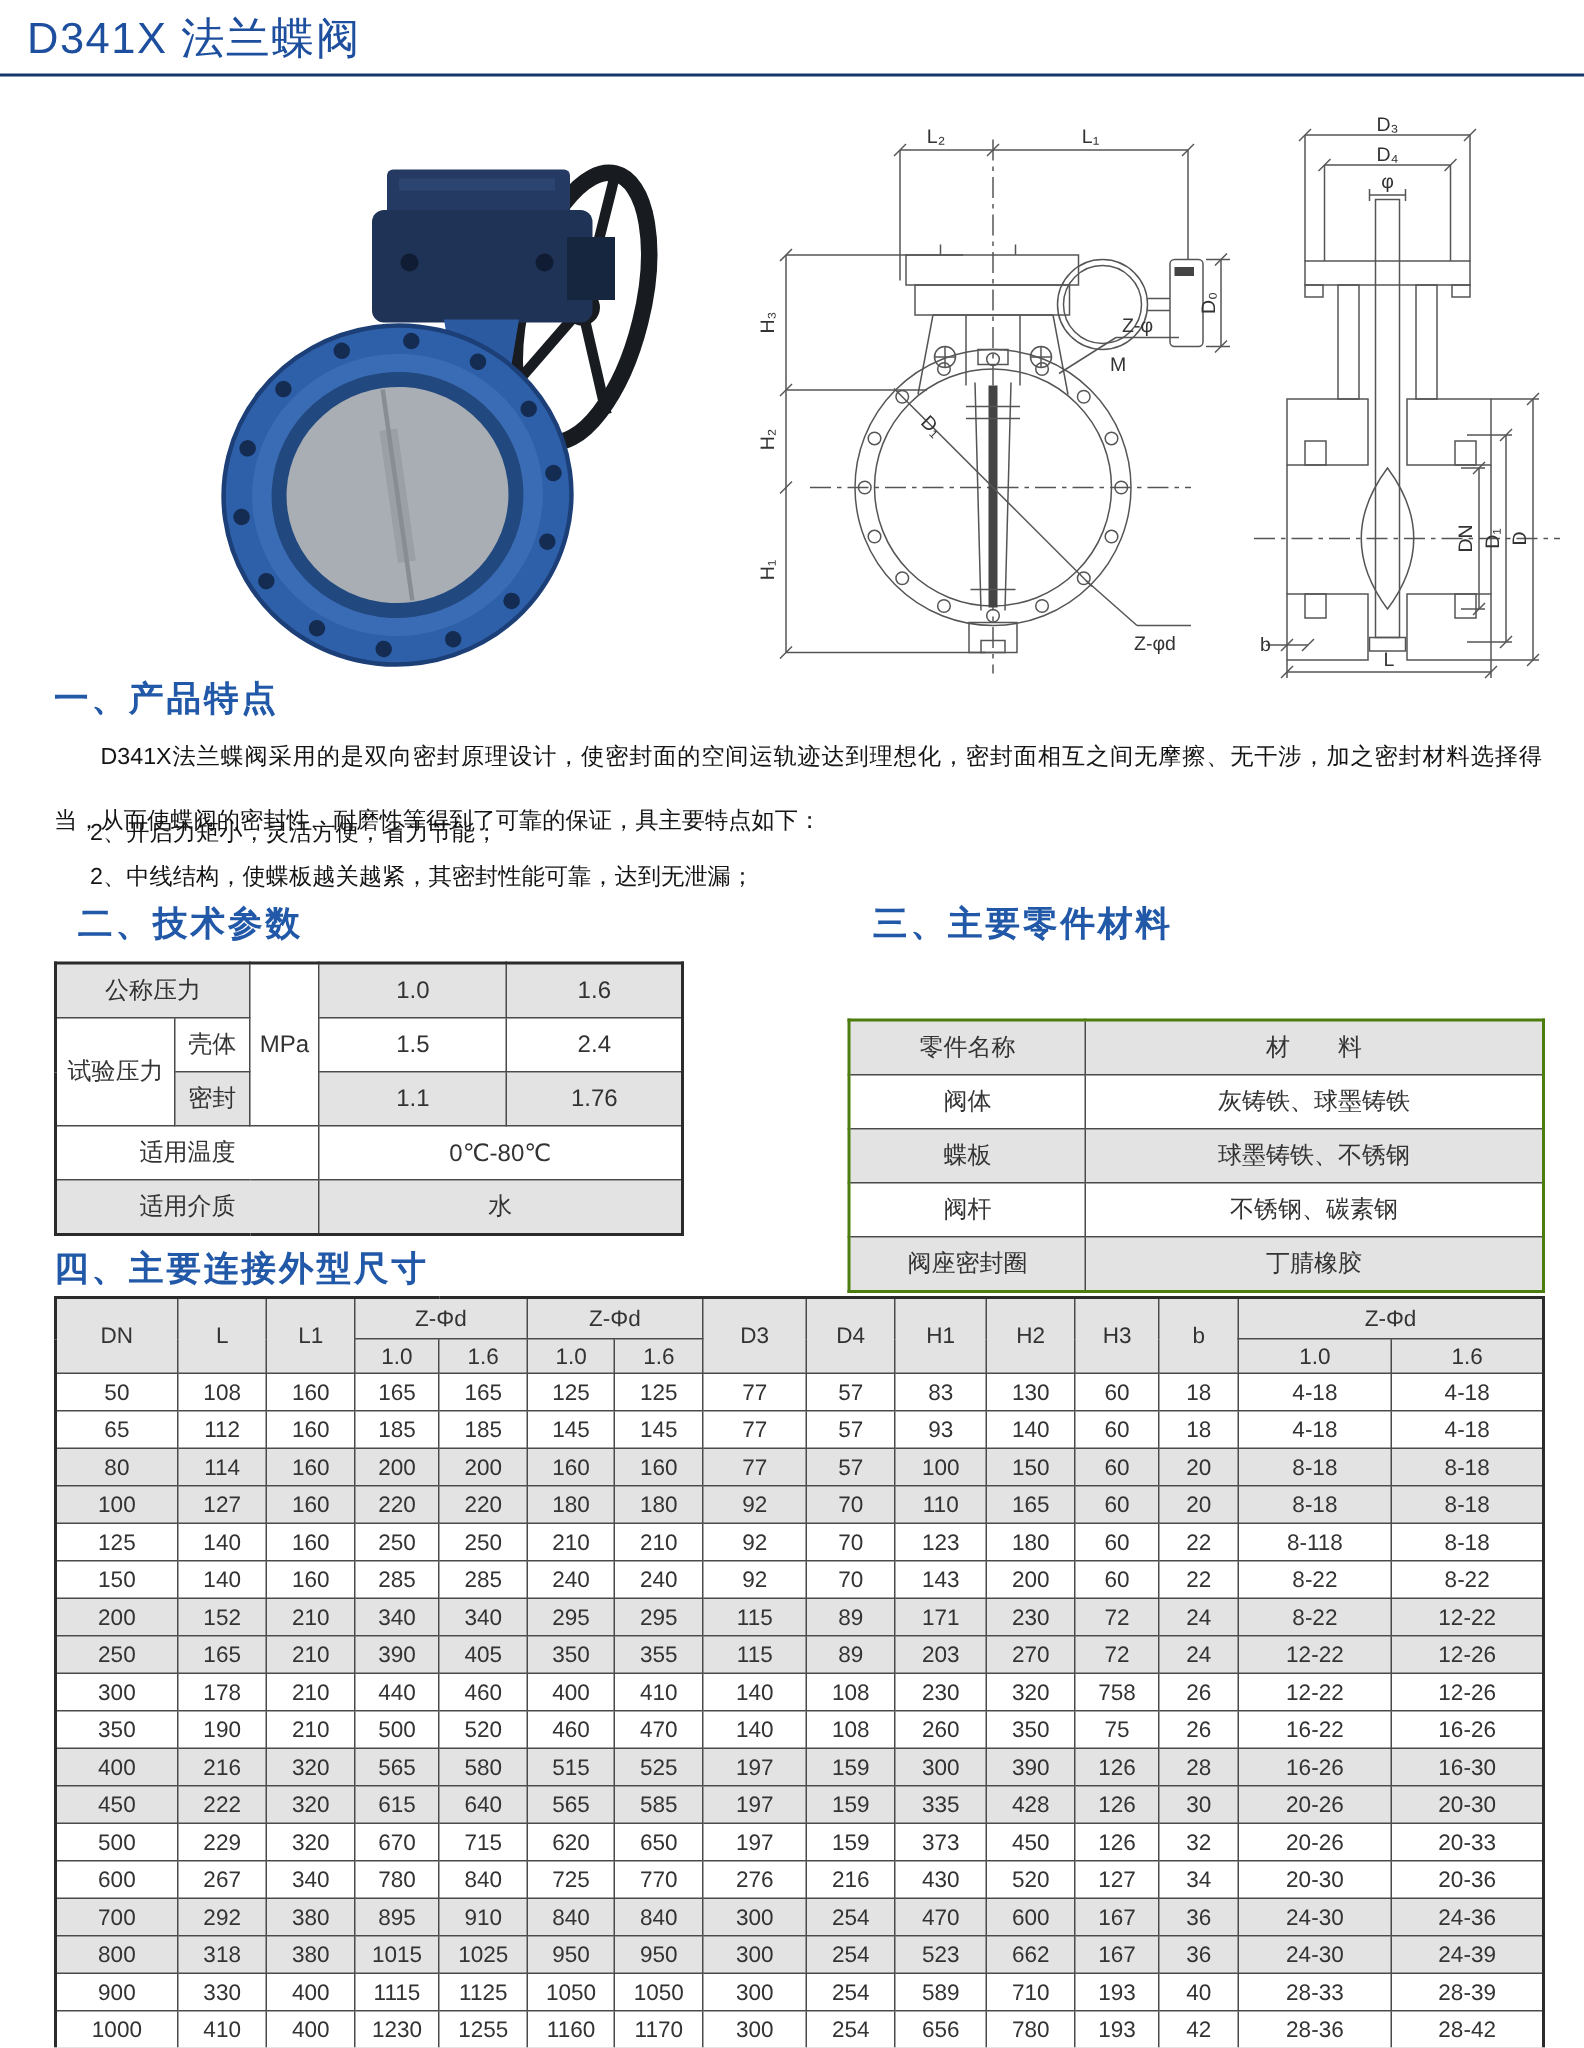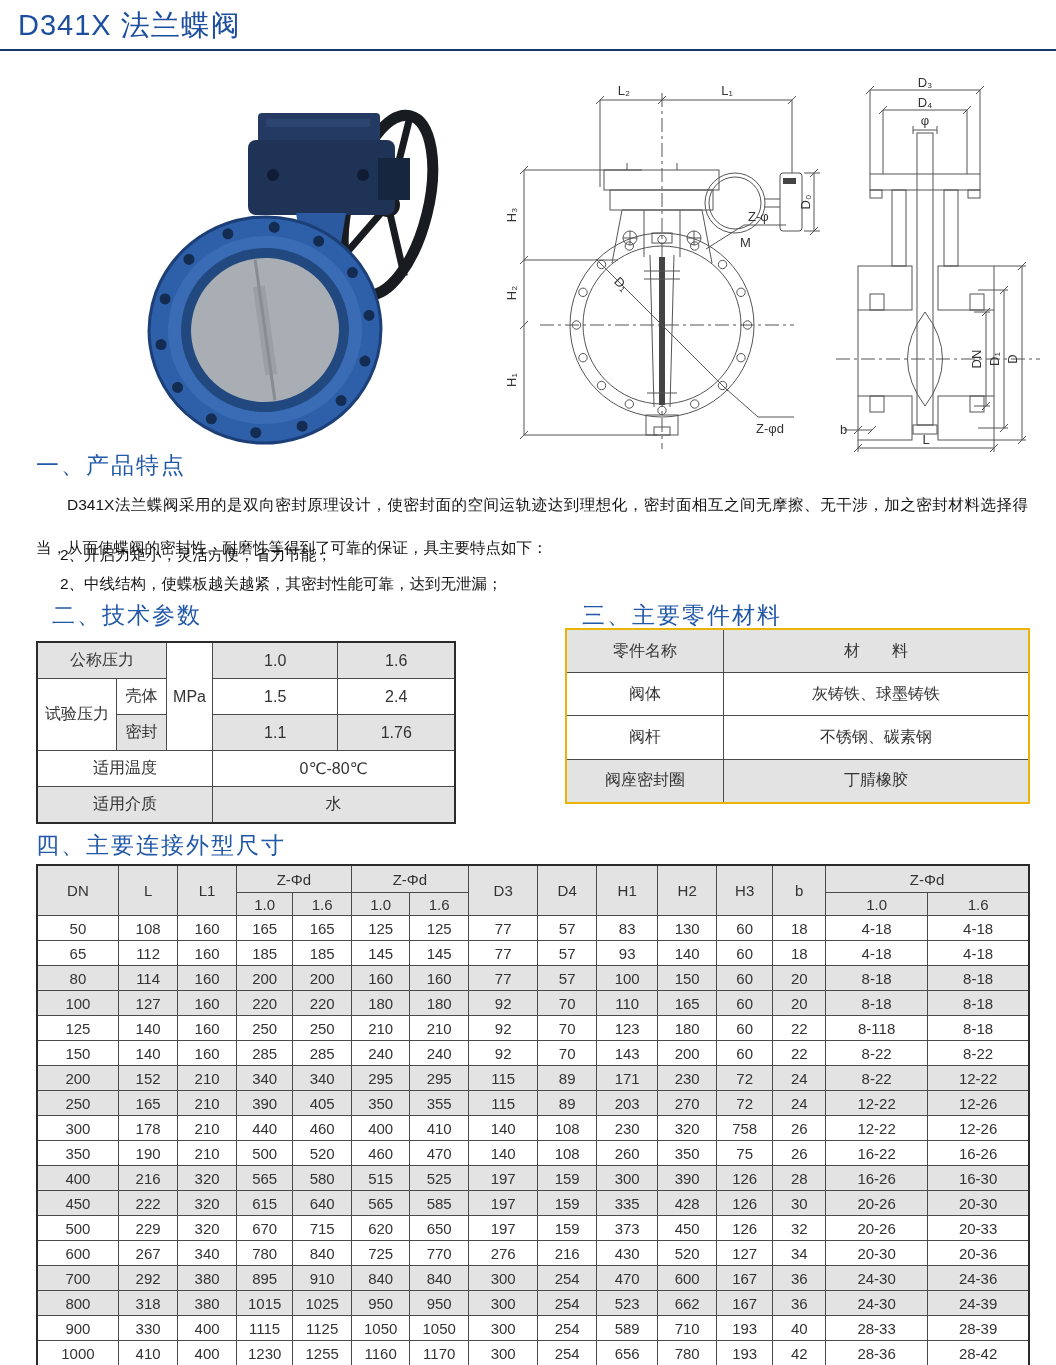--- a/index.html
+++ b/index.html
@@ -1,30 +1,30 @@
 <!DOCTYPE html>
 <html><head>
 <meta charset="utf-8">
 <style>
   html,body{margin:0;padding:0;background:#fff;}
   .page{position:relative;width:1056px;height:1365px;background:#fff;overflow:hidden;
         font-family:"Liberation Sans","DejaVu Sans",sans-serif;color:#222;}
   .title{position:absolute;left:18px;top:6px;font-size:29px;font-weight:normal;color:#1d4f9e;letter-spacing:1px;}
   .title-rule{position:absolute;left:0;top:49px;width:1056px;height:0;border-top:2px solid #17376b;}
-  .sec-head{position:absolute;font-size:23px;font-weight:normal;color:#2158a8;letter-spacing:2px;}
+  .sec-head{position:absolute;font-size:23px;font-weight:bold;color:#2158a8;letter-spacing:2px;}
   .features-par{position:absolute;left:36px;top:483px;width:992px;font-size:15.5px;line-height:43px;
                 text-indent:2em;color:#141414;text-align:justify;}
   .feature-item{position:absolute;left:60px;font-size:15.5px;color:#141414;}
   table{border-collapse:collapse;table-layout:fixed;}
   td,th{border:1px solid #4a4a4a;text-align:center;vertical-align:middle;padding:0;font-weight:normal;color:#333;}
   .gray{background:#e3e3e3;}
   .white{background:#ffffff;}
   .tech-table{position:absolute;left:36px;top:641px;width:420px;height:176px;font-size:16px;border:2px solid #2b2b2b;}
   .tech-table td{height:35px;}
-  .mat-table{position:absolute;left:565px;top:628px;width:465px;height:176px;font-size:16px;border:2px solid #eab308;}
+  .mat-table{position:absolute;left:565px;top:679px;width:465px;height:176px;font-size:16px;border:2px solid #4d7c0f;}
   .mat-table td{height:35px;}
   .dim-table{position:absolute;left:36px;top:864px;width:994px;font-size:15px;border:2px solid #2b2b2b;}
   .dim-table thead tr:first-child th{height:26px;}
   .dim-table thead tr:last-child th{height:22px;}
   .dim-table tbody td{height:24px;line-height:1;}
   .dim-table tbody tr.shaded td{background:#e3e3e3;}
   .photo-svg{position:absolute;left:100px;top:55px;width:360px;height:390px;}
   .front-svg{position:absolute;left:492px;top:75px;width:335px;height:380px;}
   .side-svg{position:absolute;left:828px;top:78px;width:220px;height:380px;}
   .drw line,.drw path,.drw rect,.drw circle{stroke:#555;stroke-width:1;fill:none;}
@@ -317,20 +317,24 @@
         <col style="width:66%">
       </colgroup>
     <tbody>
         <tr>
       <td class="gray">零件名称</td>
       <td class="gray">材　　料</td>
     </tr>
     <tr>
       <td class="white">阀体</td>
       <td class="white">灰铸铁、球墨铸铁</td>
+    </tr>
+    <tr>
+      <td class="gray">蝶板</td>
+      <td class="gray">球墨铸铁、不锈钢</td>
     </tr>
     <tr>
       <td class="white">阀杆</td>
       <td class="white">不锈钢、碳素钢</td>
     </tr>
     <tr>
       <td class="gray">阀座密封圈</td>
       <td class="gray">丁腈橡胶</td>
     </tr>
   </tbody>

